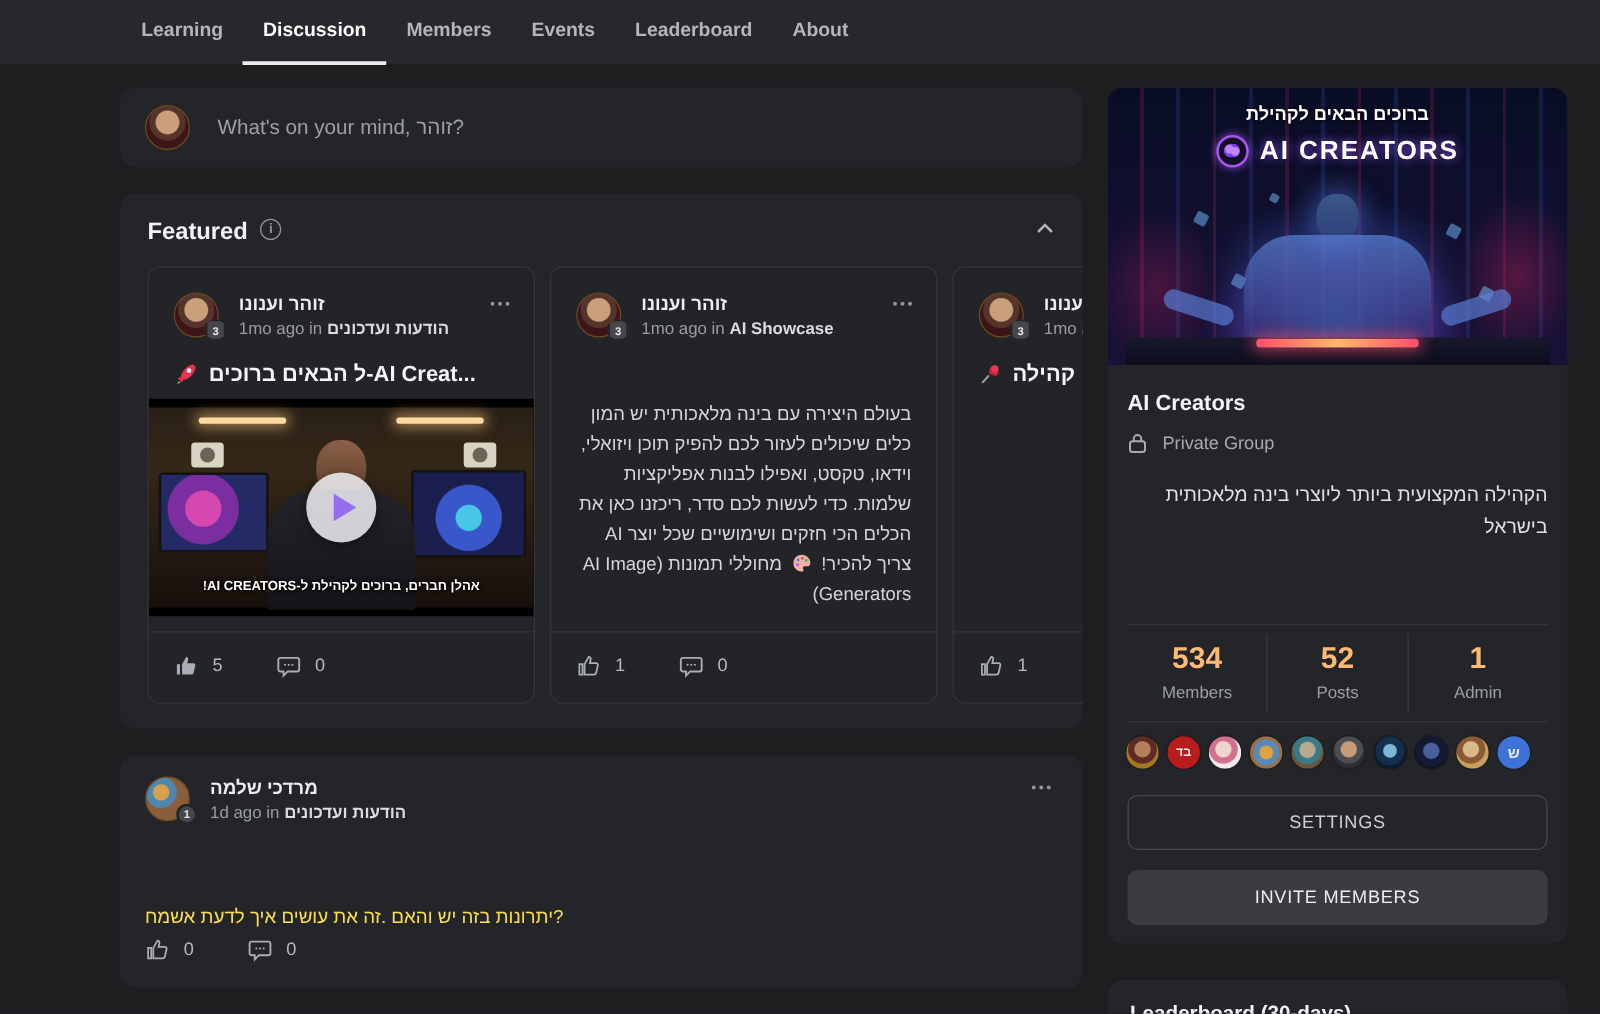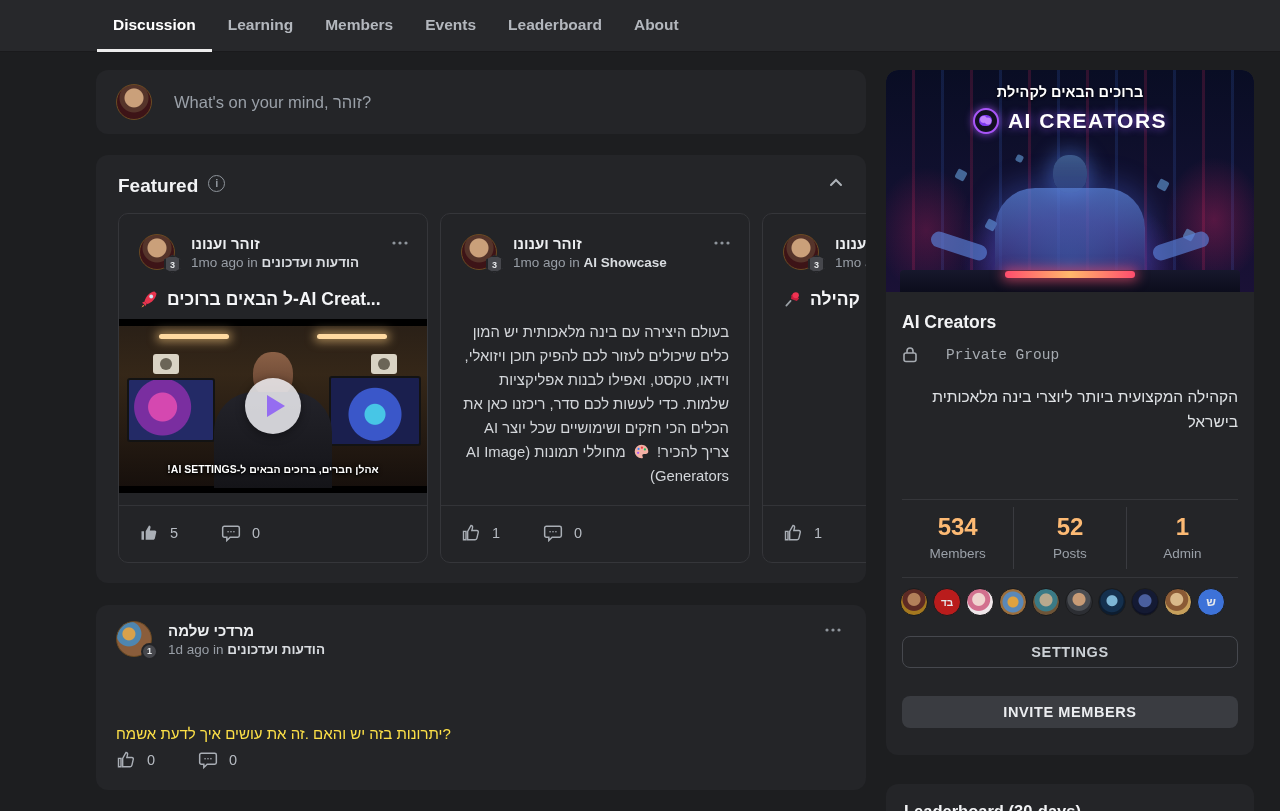--- a/index.html
+++ b/index.html
@@ -121,48 +121,48 @@
     background:linear-gradient(90deg,#ff4d6d,#ffb86b,#ff4d6d); box-shadow:0 0 12px 3px rgba(255,80,110,.6); }
   .ban-welcome { position:absolute; left:0; right:0; top:14px; text-align:center; font-size:14.5px; font-weight:700; color:#fff;
     text-shadow:0 1px 3px #000; }
   .ban-brandrow { position:absolute; left:0; right:0; top:38px; display:flex; justify-content:center; align-items:center; gap:9px; }
   .brain-badge { width:26px; height:26px; border-radius:50%; background:#121022; border:2px solid #a855f7; position:relative; box-shadow:0 0 8px rgba(168,85,247,.8); }
   .brain-badge:after { content:""; position:absolute; left:4px; top:5px; width:13px; height:11px; border-radius:6px;
     background:radial-gradient(circle at 35% 40%, #c084fc 0 3px, transparent 4px), radial-gradient(circle at 70% 55%, #c084fc 0 3px, transparent 4px), #7c3aed; }
   .ban-brand { font-size:21px; font-weight:800; letter-spacing:1.5px; color:#fff; text-shadow:0 0 8px rgba(150,90,255,.9), 0 1px 2px #000; }
   .side-info { position:relative; padding:20px 16px 0 16px; }
   .grp-name { font-size:17.5px; font-weight:700; color:#f2f3f5; }
-  .grp-priv { display:flex; align-items:center; gap:28px; margin-top:13px; color:#a6abb1; font-size:14.5px;font-family:Liberation Mono, monospace; }
+  .grp-priv { display:flex; align-items:center; gap:12px; margin-top:13px; color:#a6abb1; font-size:14.5px; }
   .grp-desc { margin-top:21px; direction:rtl; text-align:right; font-size:15.5px; line-height:25px; color:#dfe2e5; }
   .hline { position:absolute; left:16px; right:16px; height:1px; background:#35363a; }
   .stats { position:absolute; left:16px; right:16px; top:437px; height:62px; display:flex; }
   .stat { flex:1; text-align:center; padding-top:6px; }
   .stat + .stat { border-left:1px solid #3a3b40; }
   .stat .v { font-size:24px; font-weight:700; color:#fdba74; }
   .stat .l { margin-top:5px; font-size:13.5px; color:#9aa0a8; }
   .avrow { position:absolute; left:14px; top:518px; display:flex; gap:5px; }
   .av { width:28px; height:28px; border-radius:50%; border:1px solid #1b1c1e; font-size:10px; font-weight:700;
     display:flex; align-items:center; justify-content:center; color:#e7e9ec; }
-  .btn { position:absolute; left:16px; right:16px; height:32px; border-radius:8px; display:flex; align-items:center; justify-content:center;
-    font-size:14.5px; font-weight:700; letter-spacing:.6px; cursor:pointer; }
+  .btn { position:absolute; left:16px; right:16px; height:44px; border-radius:8px; display:flex; align-items:center; justify-content:center;
+    font-size:14.5px; font-weight:400; letter-spacing:.6px; cursor:pointer; }
   .btn-settings { top:566px; border:1px solid #46484e; color:#ccd1d6; background:transparent; }
   .btn-invite { top:626px; background:#3a3c41; color:#eceef1; }
   .lbcard { left:886px; top:784px; width:368px; height:80px; }
   .lb-title { padding:18px 18px 0 18px; font-size:16.5px; font-weight:700; color:#f2f3f5; }
   
   svg { display:block; }
   .ico { flex:0 0 auto; }
 </style>
 </head>
 <body>
 
 <div class="topnav">
   <div class="tabs">
+    <div class="tab">Learning</div>
     <div class="tab active">Discussion</div>
-    <div class="tab">Learning</div>
     <div class="tab">Members</div>
     <div class="tab">Events</div>
     <div class="tab">Leaderboard</div>
     <div class="tab">About</div>
   </div>
 </div>
 
 <div class="card composer">
   <div class="avatar36"></div>
   <div class="prompt">What's on your mind, זוהר?</div>
@@ -212,21 +212,21 @@
       <div class="vthumb">
         <div class="vscene">
           <div class="lightbar" style="left:40px"></div>
           <div class="lightbar" style="right:40px"></div>
           <div class="speaker" style="left:34px"></div>
           <div class="speaker" style="right:30px"></div>
           <div class="monitor mon-l"></div>
           <div class="monitor mon-r"></div>
           <div class="person-head"></div>
           <div class="person-body"></div>
-          <div class="vcaption" dir="rtl">אהלן חברים, ברוכים הבאים ל-AI SETTINGS!</div>
+          <div class="vcaption" dir="rtl">אהלן חברים, ברוכים לקהילת ל-AI CREATORS!</div>
         </div>
         <div class="playbtn"></div>
       </div>
       <div class="fc-footer">
         <div class="react" style="left:20px">
           <svg width="20" height="20" viewBox="0 0 24 24">
               <path d="M3 10 h3 v10 h-3 z M8 20 V10 l4-7 c1.5 0 2.2 1.2 1.8 2.8 L13 9 h6 c1.2 0 2 1 1.7 2.2 l-1.6 7 c-.2 1-1 1.8-2.1 1.8 Z" fill="#a9aeb5"></path>
             </svg>
           <span>5</span>
         </div>

